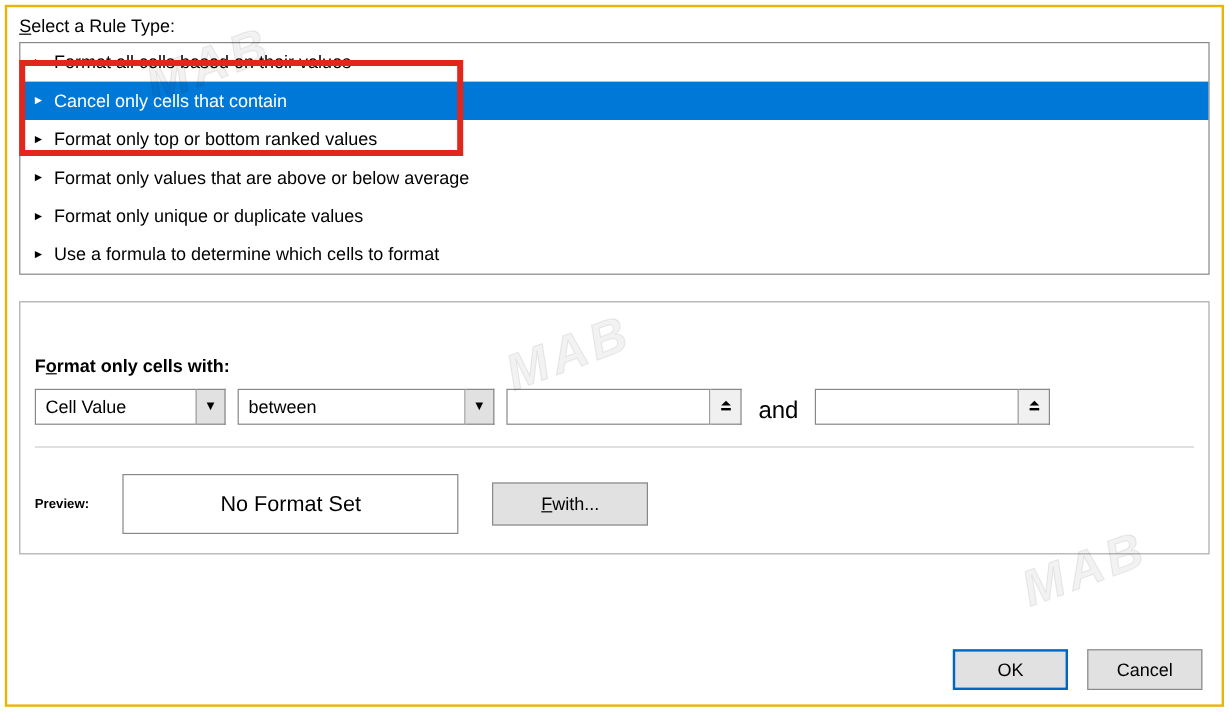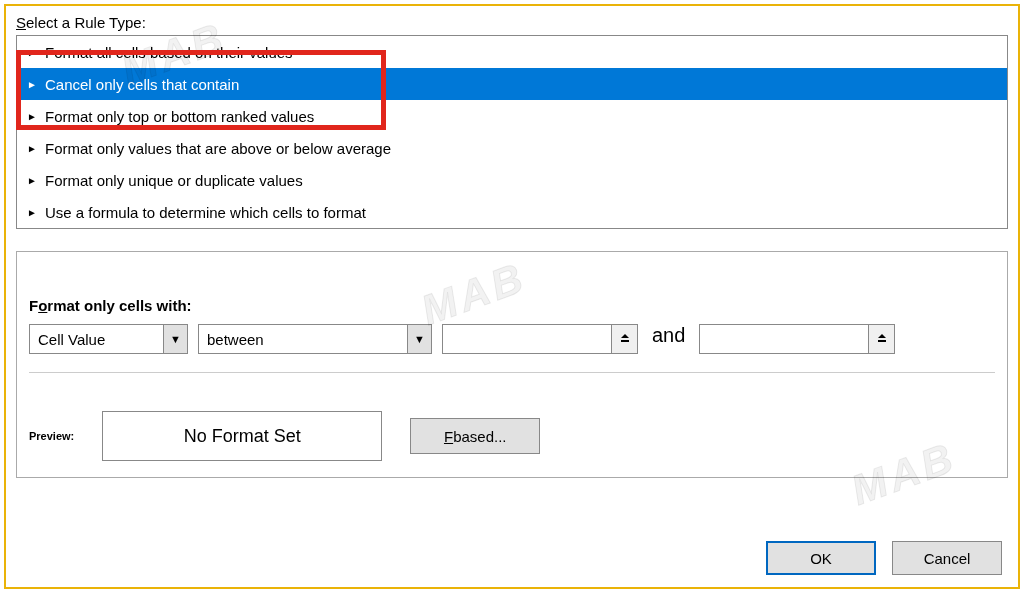--- a/index.html
+++ b/index.html
@@ -73,25 +73,25 @@
   }
   .format-with-label {
     font-weight: bold;
     font-size: 15px;
     margin-bottom: 10px;
     display: block;
     margin-top: 35px;
   }
   .controls-row {
     display: flex;
-    align-items: flex-start;
+    align-items: flex-end;
     gap: 10px;
     padding-bottom: 18px;
     border-bottom: 1px solid #ccc;
-    margin-bottom: 38px;
+    margin-bottom: 22px;
   }
   .combo {
     display: flex;
     align-items: stretch;
     height: 30px;
   }
   .combo-text {
     border: 1px solid #888;
     background: #fff;
     display: flex;
@@ -104,21 +104,21 @@
     border: 1px solid #888;
     border-left: none;
     background: #e1e1e1;
     display: flex;
     align-items: center;
     justify-content: center;
     font-size: 11px;
     cursor: pointer;
   }
   .combo-1 .combo-text { width: 135px; }
-  .combo-2 .combo-text { width: 210px; }
+  .combo-2 .combo-text { width: 190px; }
   .ref-input {
     display: flex;
     align-items: stretch;
     height: 30px;
   }
   .ref-text {
     width: 170px;
     border: 1px solid #888;
     background: #fff;
     padding: 0 6px;
@@ -163,21 +163,21 @@
     justify-content: center;
   }
   .button-row {
     position: absolute;
     right: 16px;
     bottom: 12px;
     display: flex;
     gap: 16px;
   }
   .dlg-btn {
-    width: 110px;
+    width: 96px;
     height: 34px;
     border: 1px solid #888;
     background: #e1e1e1;
     font-size: 15px;
     display: flex;
     align-items: center;
     justify-content: center;
     cursor: pointer;
   }
   .dlg-btn.primary {
@@ -270,21 +270,21 @@
               <rect x="3" y="8" width="8" height="2" fill="#000"></rect>
             </svg>
           </div>
         </div>
       </div>
 
       <div class="preview-row">
         <span class="preview-label">Preview:</span>
         <div class="preview-box">No Format Set</div>
         <div class="format-btn">
-          <span><span class="underline-first">F</span><span>based...</span></span>
+          <span><span class="underline-first">F</span><span>with...</span></span>
         </div>
       </div>
     </div>
   </div>
 
   <div class="button-row">
     <div class="dlg-btn primary">OK</div>
     <div class="dlg-btn">Cancel</div>
   </div>
 

